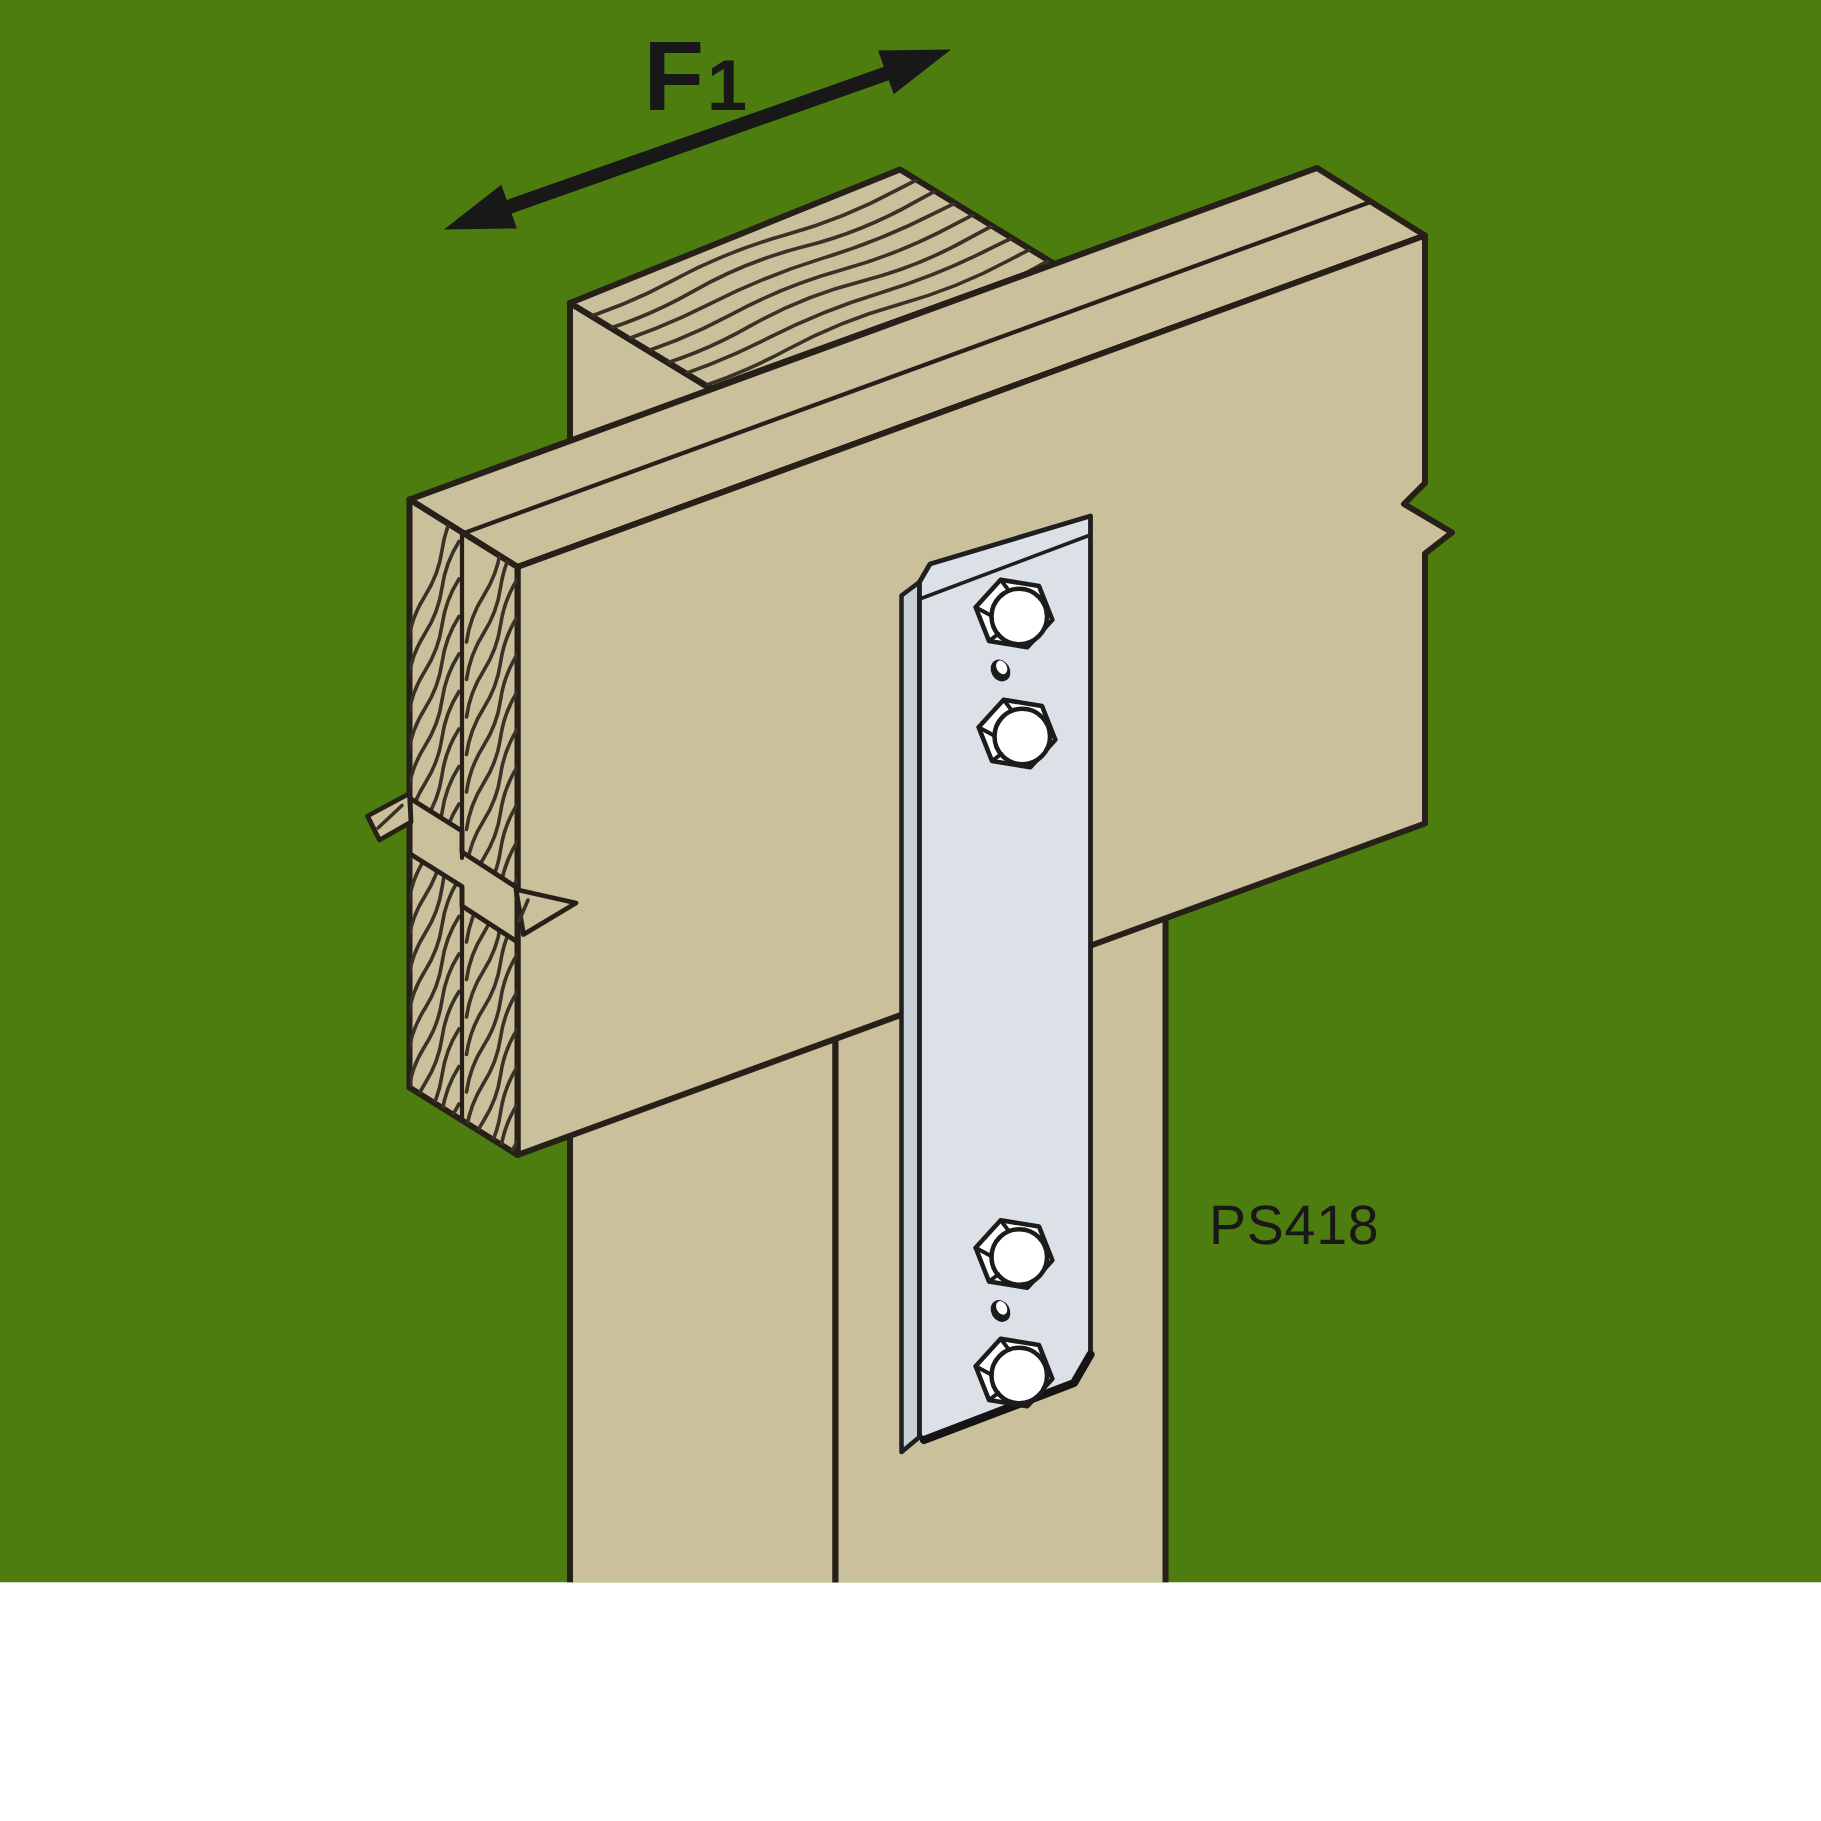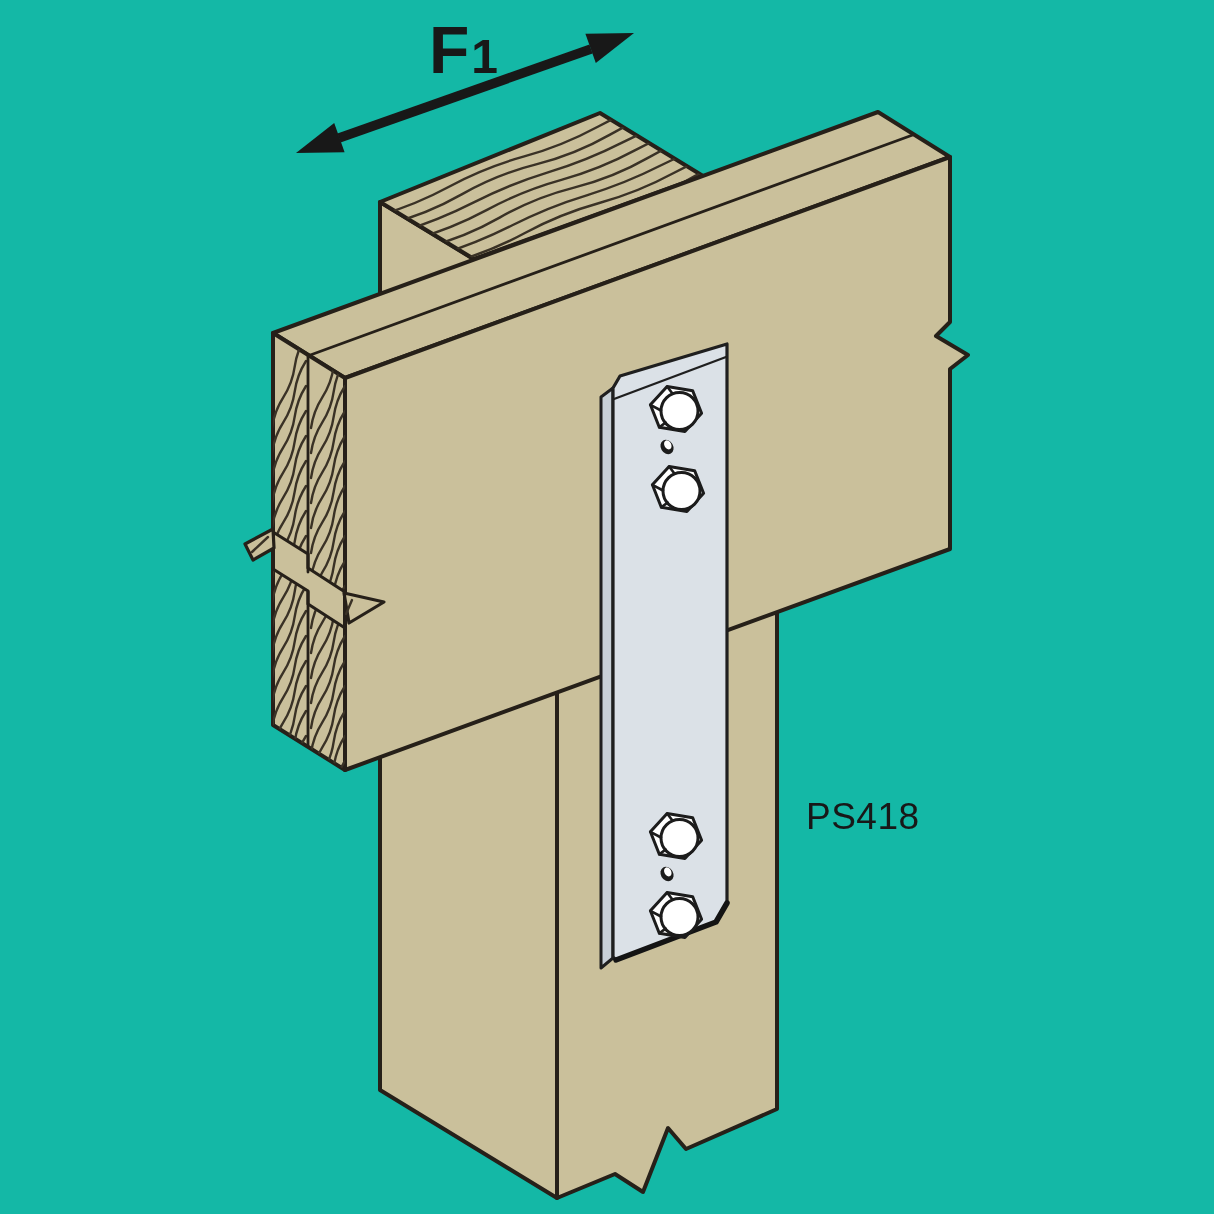--- a/index.html
+++ b/index.html
@@ -1,17 +1,17 @@
 <!DOCTYPE html>
 <html><head>
 <meta charset="utf-8">
 <style>
   html,body{margin:0;padding:0;background:#ffffff;}
   .stage{
-    width:1214px;height:1214px;background:#14b8a6;position:relative;overflow:hidden;
+    width:1214px;height:1055px;background:#4d7c0f;position:relative;overflow:hidden;
     font-family:"Liberation Sans", sans-serif;
   }
   svg{display:block;}
   .wood{fill:#cac09b;stroke:#262019;stroke-width:4;stroke-linejoin:round;}
   .edge{stroke:#262019;fill:none;stroke-linejoin:round;stroke-linecap:round;}
   .edge-3{stroke-width:3.2;}
   .edge-28{stroke-width:2.8;}
   .grain{stroke:#3a3226;stroke-width:2.4;fill:none;stroke-linecap:round;}
   .strap-face{fill:#dbe1e7;stroke:#1f1f1f;stroke-width:3.2;stroke-linejoin:round;}
   .strap-side{fill:#c8d0d7;stroke:#1f1f1f;stroke-width:3;stroke-linejoin:round;}

